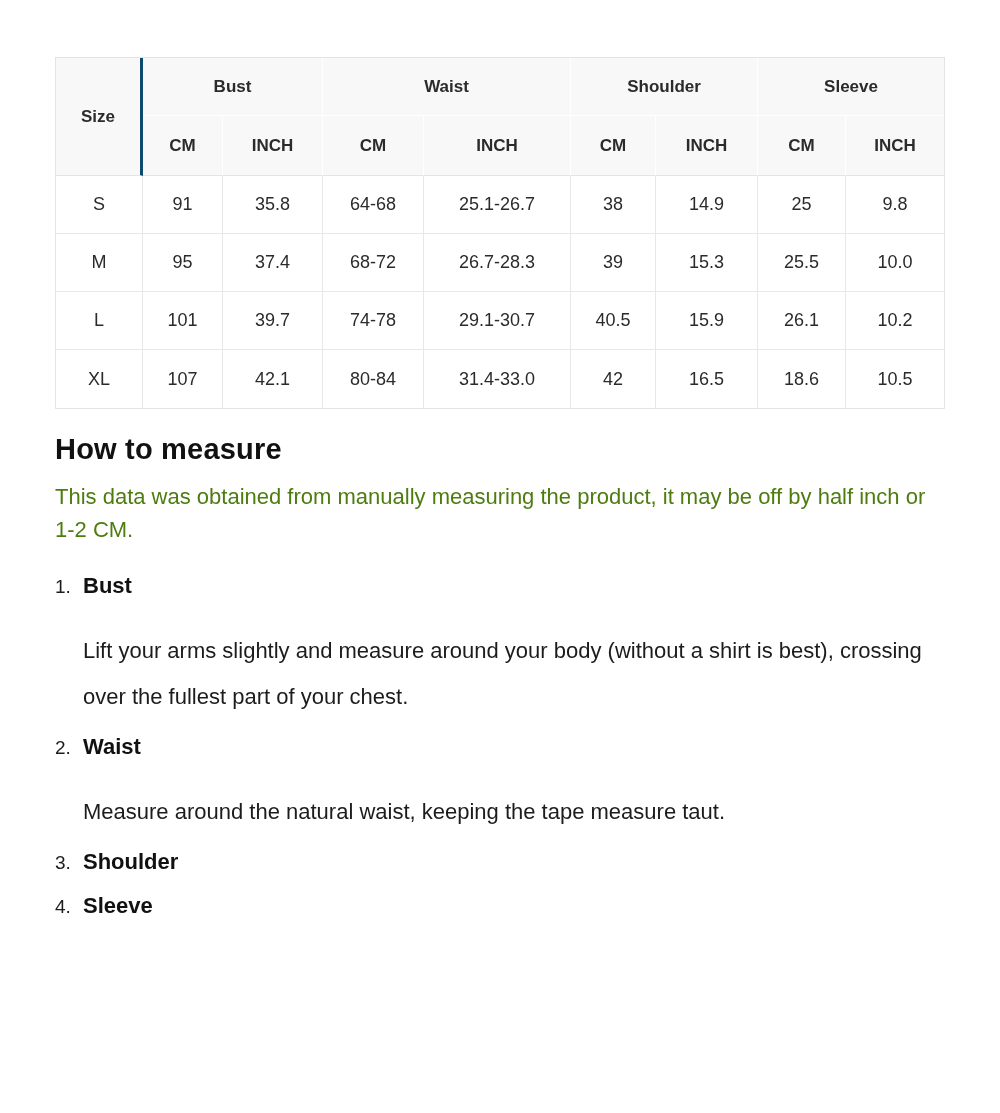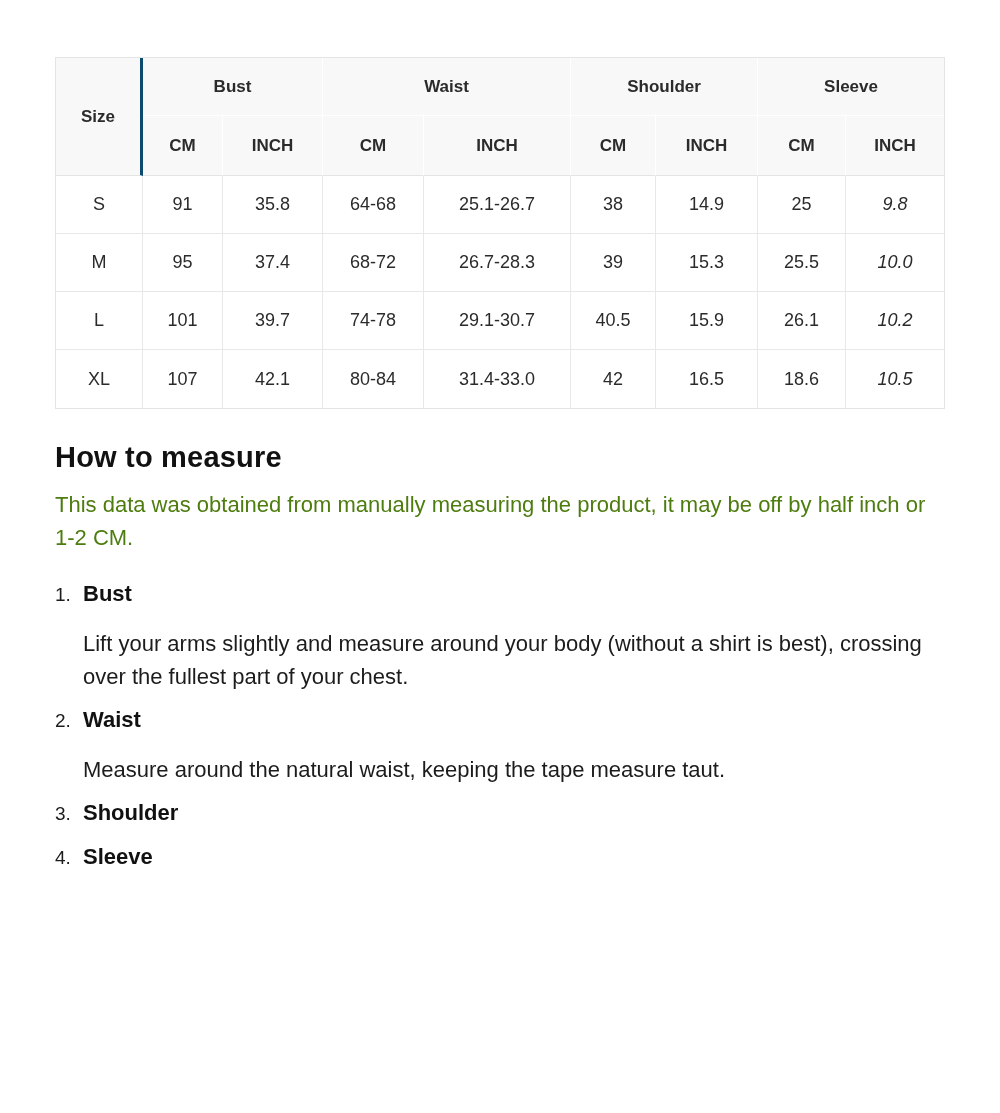--- a/index.html
+++ b/index.html
@@ -43,28 +43,28 @@
   }
   table.size-chart thead th:last-child { border-right: none; }
   table.size-chart th.size-head { border-right: 3px solid #0c4a6e; }
   table.size-chart td {
     background: #ffffff;
     font-size: 18px;
     color: #2b2b2b;
     border-right: 1px solid #e8e8e8;
     border-bottom: 1px solid #e8e8e8;
   }
-  table.size-chart td:last-child { border-right: none; font-style: italic; }
+  table.size-chart td:last-child { border-right: none; }
   table.size-chart tbody tr:last-child td { border-bottom: none; }
   tr.group-row th { height: 58px; }
   tr.sub-row th { height: 60px; }
   tbody tr { height: 58px; }
   
   .howto-title {
-    margin-top: 32px;
+    margin-top: 24px;
     font-size: 29px;
     font-weight: bold;
     color: #111111;
     letter-spacing: 0.2px;
   }
   .howto-intro {
     margin-top: 14px;
     font-size: 22px;
     line-height: 33px;
     color: #4d7c0f;
@@ -83,23 +83,23 @@
     font-size: 19px;
     color: #1c1c1c;
   }
   .step-term {
     font-size: 22px;
     font-weight: bold;
     color: #111111;
   }
   .step-desc {
     margin-left: 28px;
-    margin-top: 16px;
+    margin-top: 25px;
     font-size: 22px;
-    line-height: 33px;
+    line-height: 46px;
     color: #1c1c1c;
     width: 855px;
   }
 </style>
 </head>
 <body>
 
 <div class="page">
 
   <table class="size-chart">

